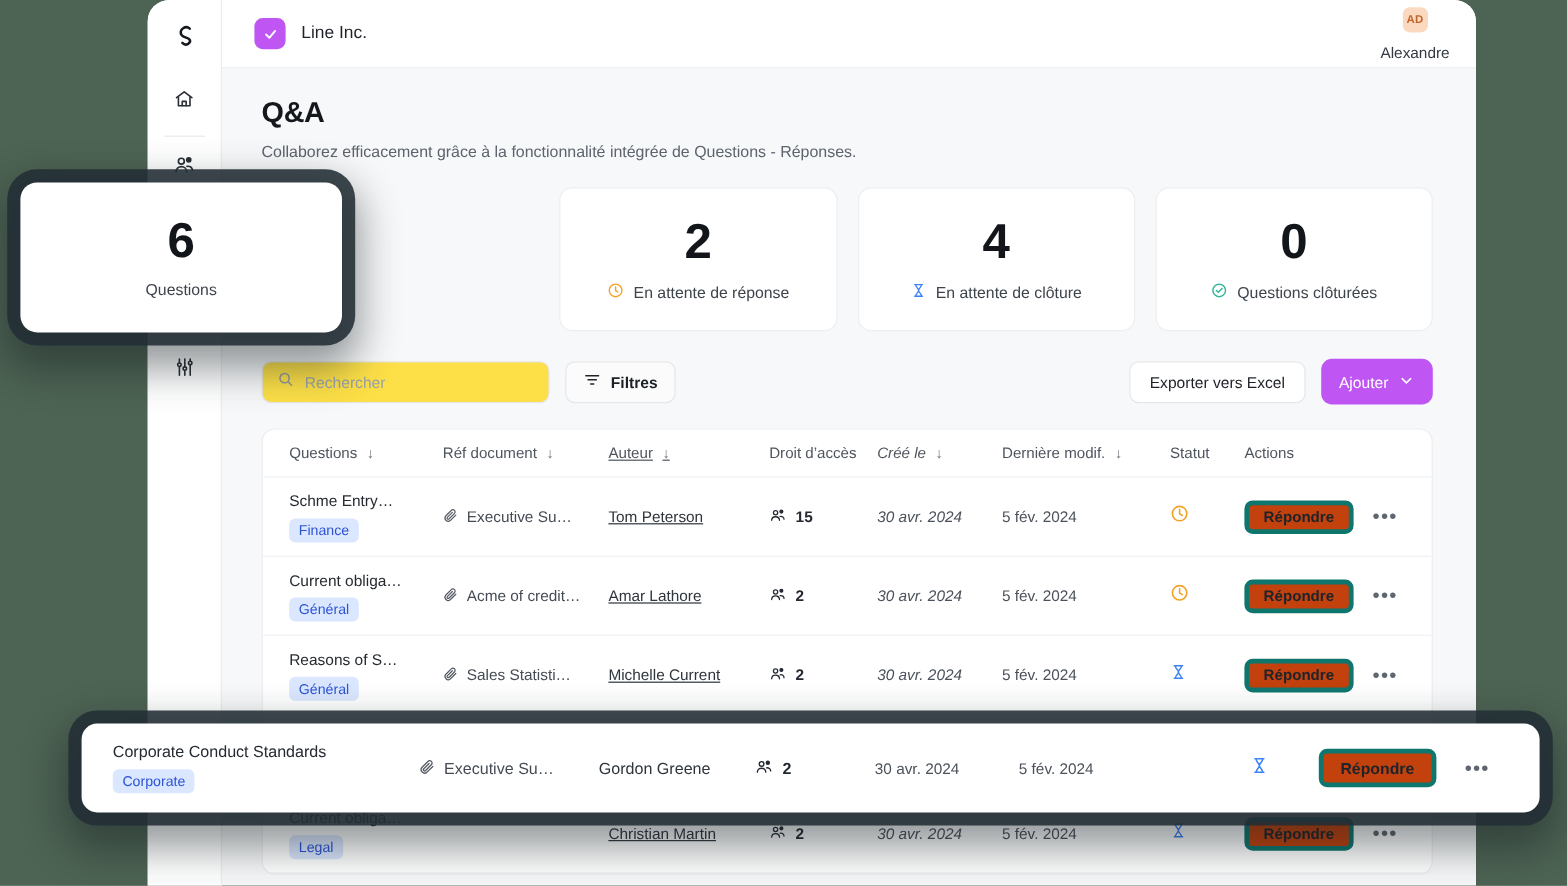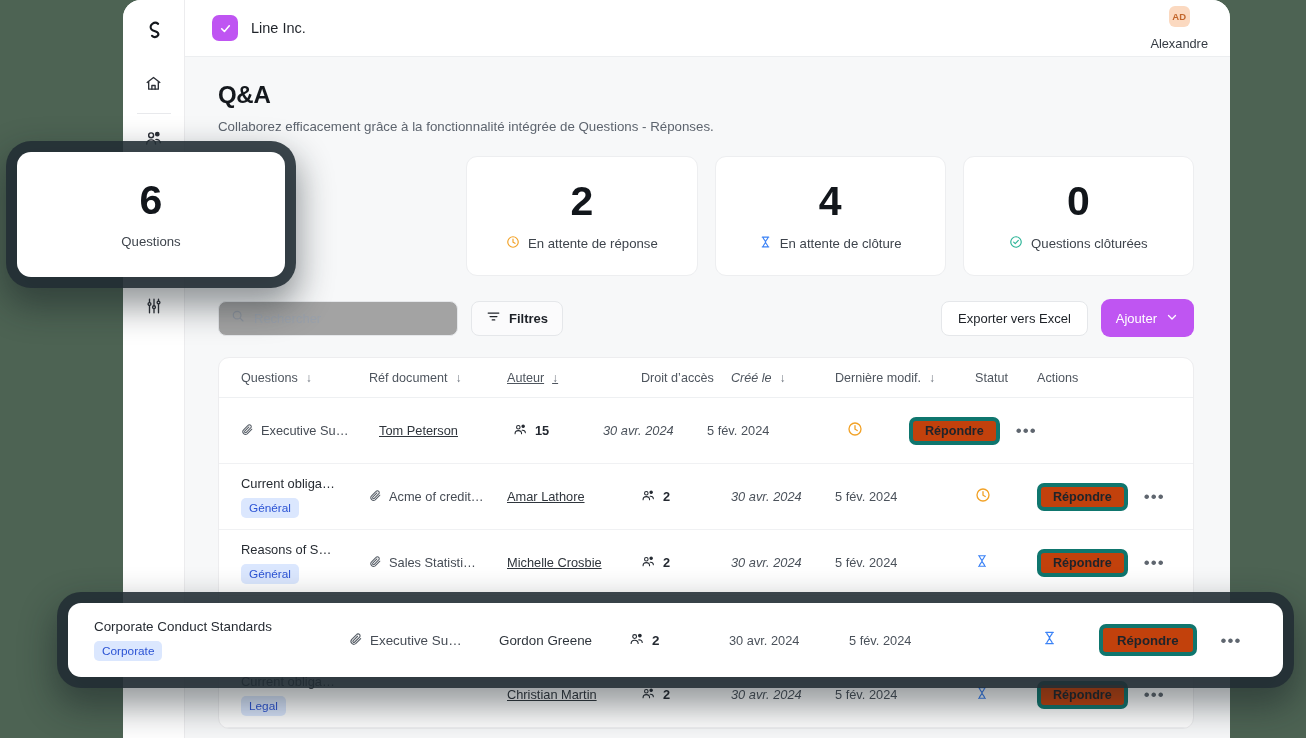--- a/index.html
+++ b/index.html
@@ -114,21 +114,21 @@
   .stat-label {
     display: flex; align-items: center; gap: 8px;
     font-size: 13.2px; color: #3e444c;
   }
   .stat-card.first-placeholder { visibility: hidden; }
 
   
   .toolbar { display: flex; align-items: center; gap: 13px; margin-bottom: 20px; }
   .search-box {
     width: 240px; height: 35px;
-    background: #a3a3a3;
+    background: #fde047;
     border: 1px solid #e5e7ea;
     border-radius: 8px;
     display: flex; align-items: center; gap: 9px;
     padding: 0 12px;
   }
   .search-box input {
     border: none; outline: none; background: transparent;
     font-family: inherit; font-size: 13px; color: #2b3038;
     width: 100%;
   }
@@ -421,20 +421,24 @@
             </div>
             <div class="th c-status">
               <span>Statut</span>
             </div>
             <div class="th c-actions">
               <span>Actions</span>
             </div>
           </div>
 
           <div class="trow">
+            <div class="c-question">
+              <div class="q-title">Schme Entry…</div>
+              <span class="tag">Finance</span>
+            </div>
             <div class="c-ref ref-cell">
               <span>
                 <svg width="13" height="13" viewBox="0 0 24 24" fill="none" stroke="#555c65" stroke-width="1.9" stroke-linecap="round" stroke-linejoin="round">
                   <path d="M20 11.5 11.4 20a5 5 0 0 1-7-7l8.6-8.6a3.4 3.4 0 1 1 4.8 4.8l-8.4 8.4a1.8 1.8 0 0 1-2.5-2.5l7.8-7.8"></path>
                 </svg>
               </span>
               <span>Executive Su…</span>
             </div>
             <div class="c-author cell-text">Tom Peterson</div>
             <div class="c-access access-cell">
@@ -511,21 +515,21 @@
               <span class="tag">Général</span>
             </div>
             <div class="c-ref ref-cell">
               <span>
                 <svg width="13" height="13" viewBox="0 0 24 24" fill="none" stroke="#555c65" stroke-width="1.9" stroke-linecap="round" stroke-linejoin="round">
                   <path d="M20 11.5 11.4 20a5 5 0 0 1-7-7l8.6-8.6a3.4 3.4 0 1 1 4.8 4.8l-8.4 8.4a1.8 1.8 0 0 1-2.5-2.5l7.8-7.8"></path>
                 </svg>
               </span>
               <span>Sales Statisti…</span>
             </div>
-            <div class="c-author cell-text">Michelle Crosbie</div>
+            <div class="c-author cell-text">Michelle Current</div>
             <div class="c-access access-cell">
               <span>
                 <svg width="15" height="13" viewBox="0 0 24 22" fill="none" stroke="#242931" stroke-width="1.8" stroke-linecap="round" stroke-linejoin="round">
                   <circle cx="8.3" cy="7.2" r="3"></circle>
                     <path d="M2.8 18c0-3 2.5-5.1 5.5-5.1S13.8 15 13.8 18"></path>
                   <circle cx="16.5" cy="5.6" r="2" fill="#242931"></circle>
                     <path d="M14.8 12.4c2.8-.5 5.4 1.2 5.4 4"></path>
                 </svg>
               </span>
               <span>2</span>

